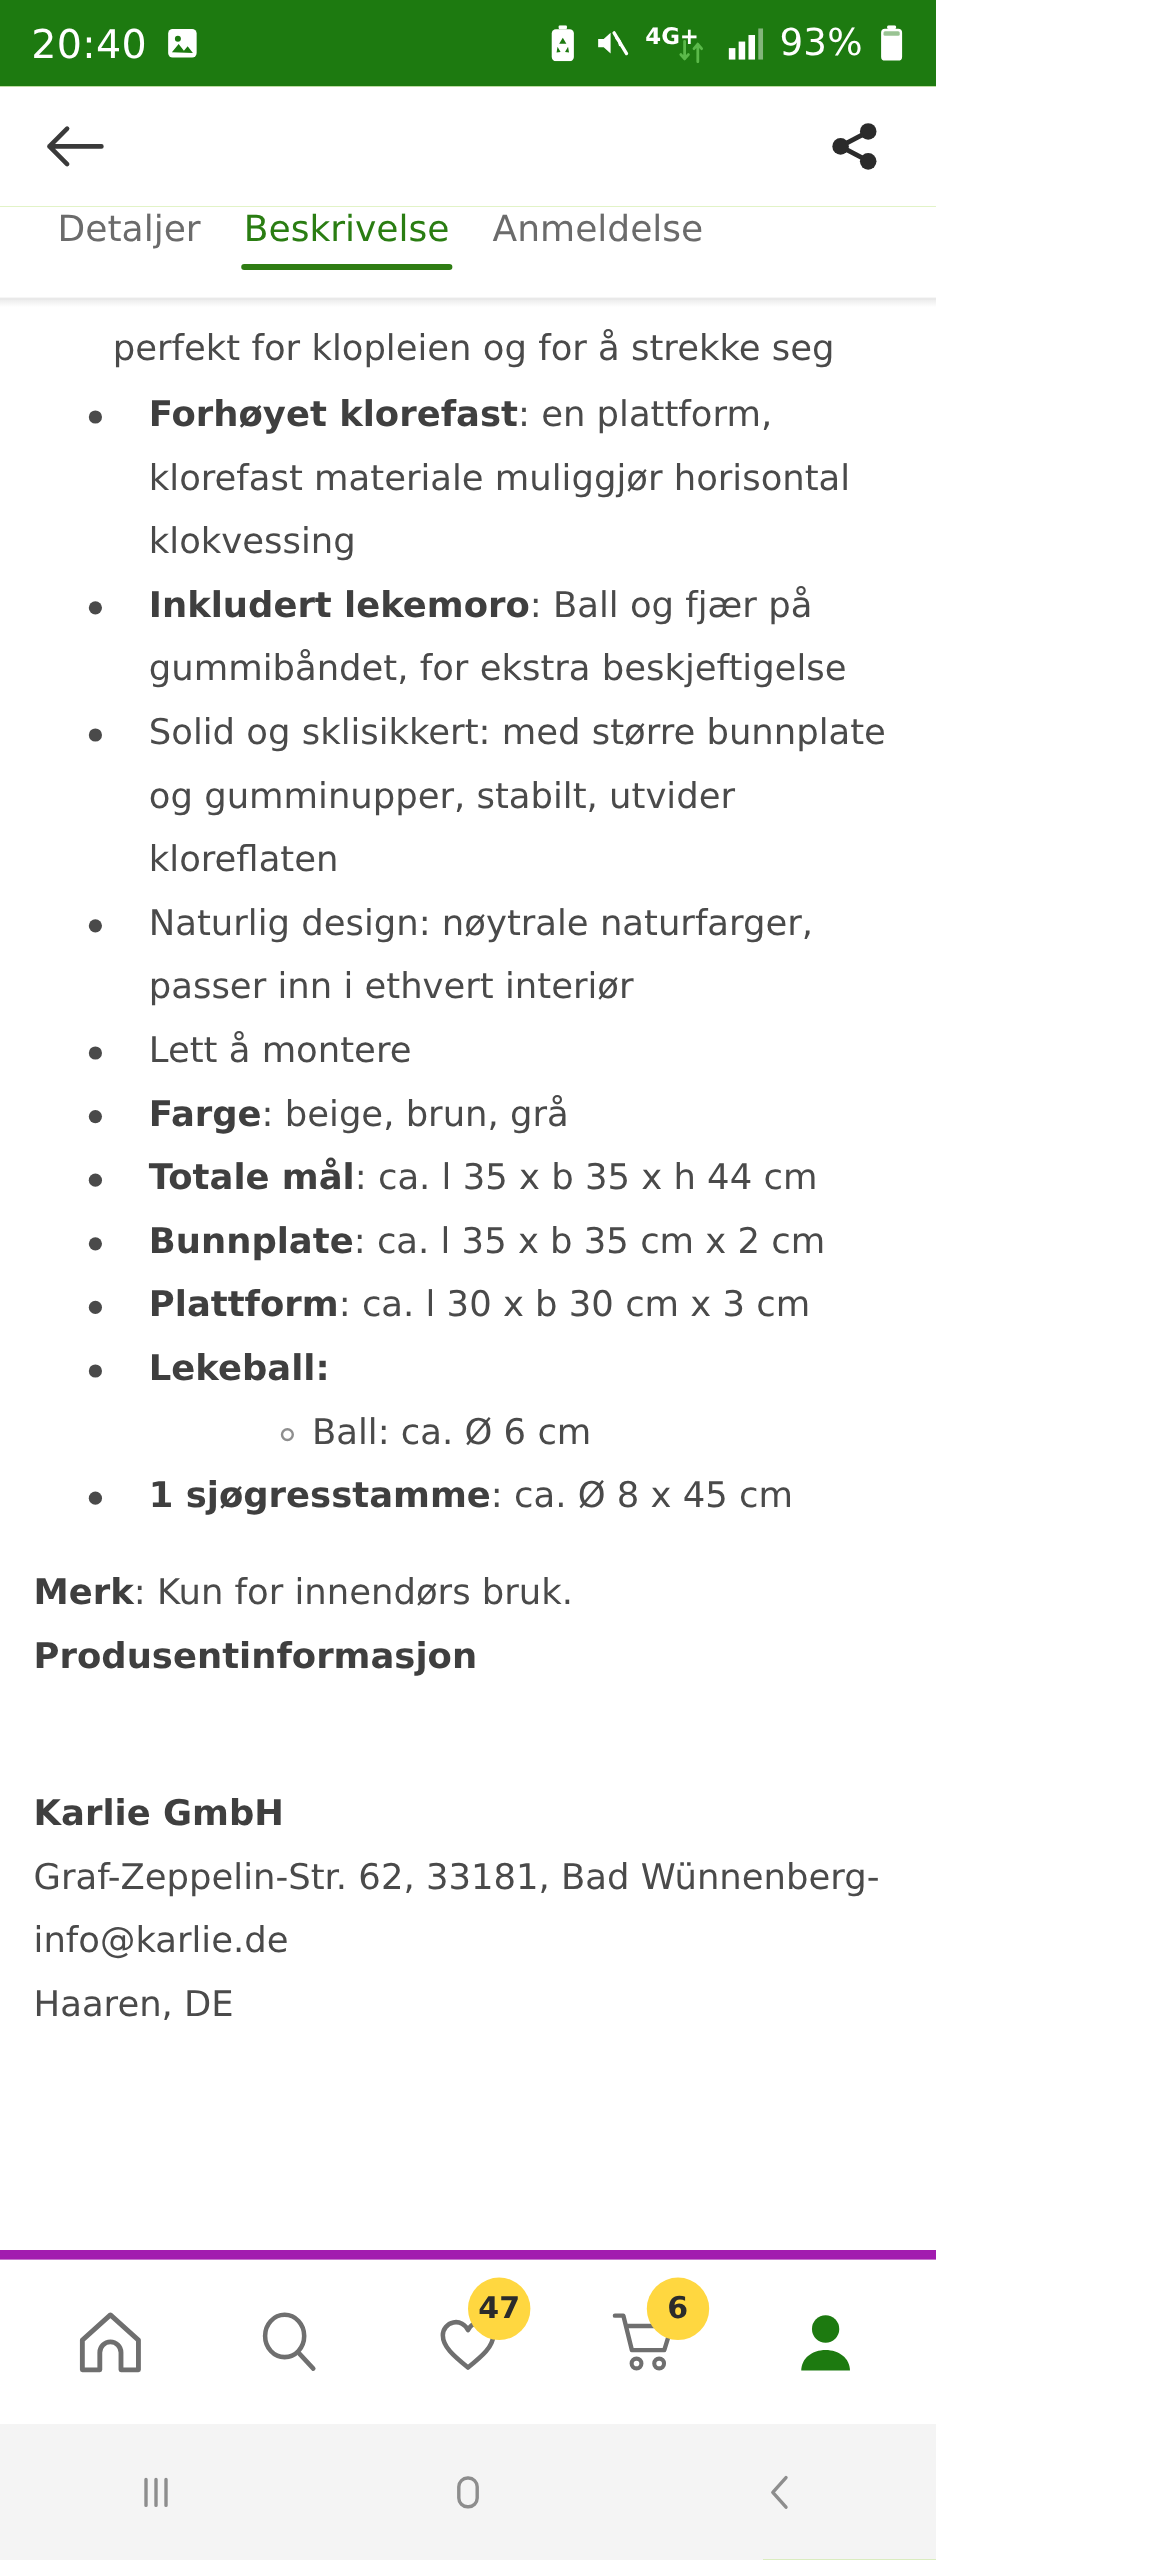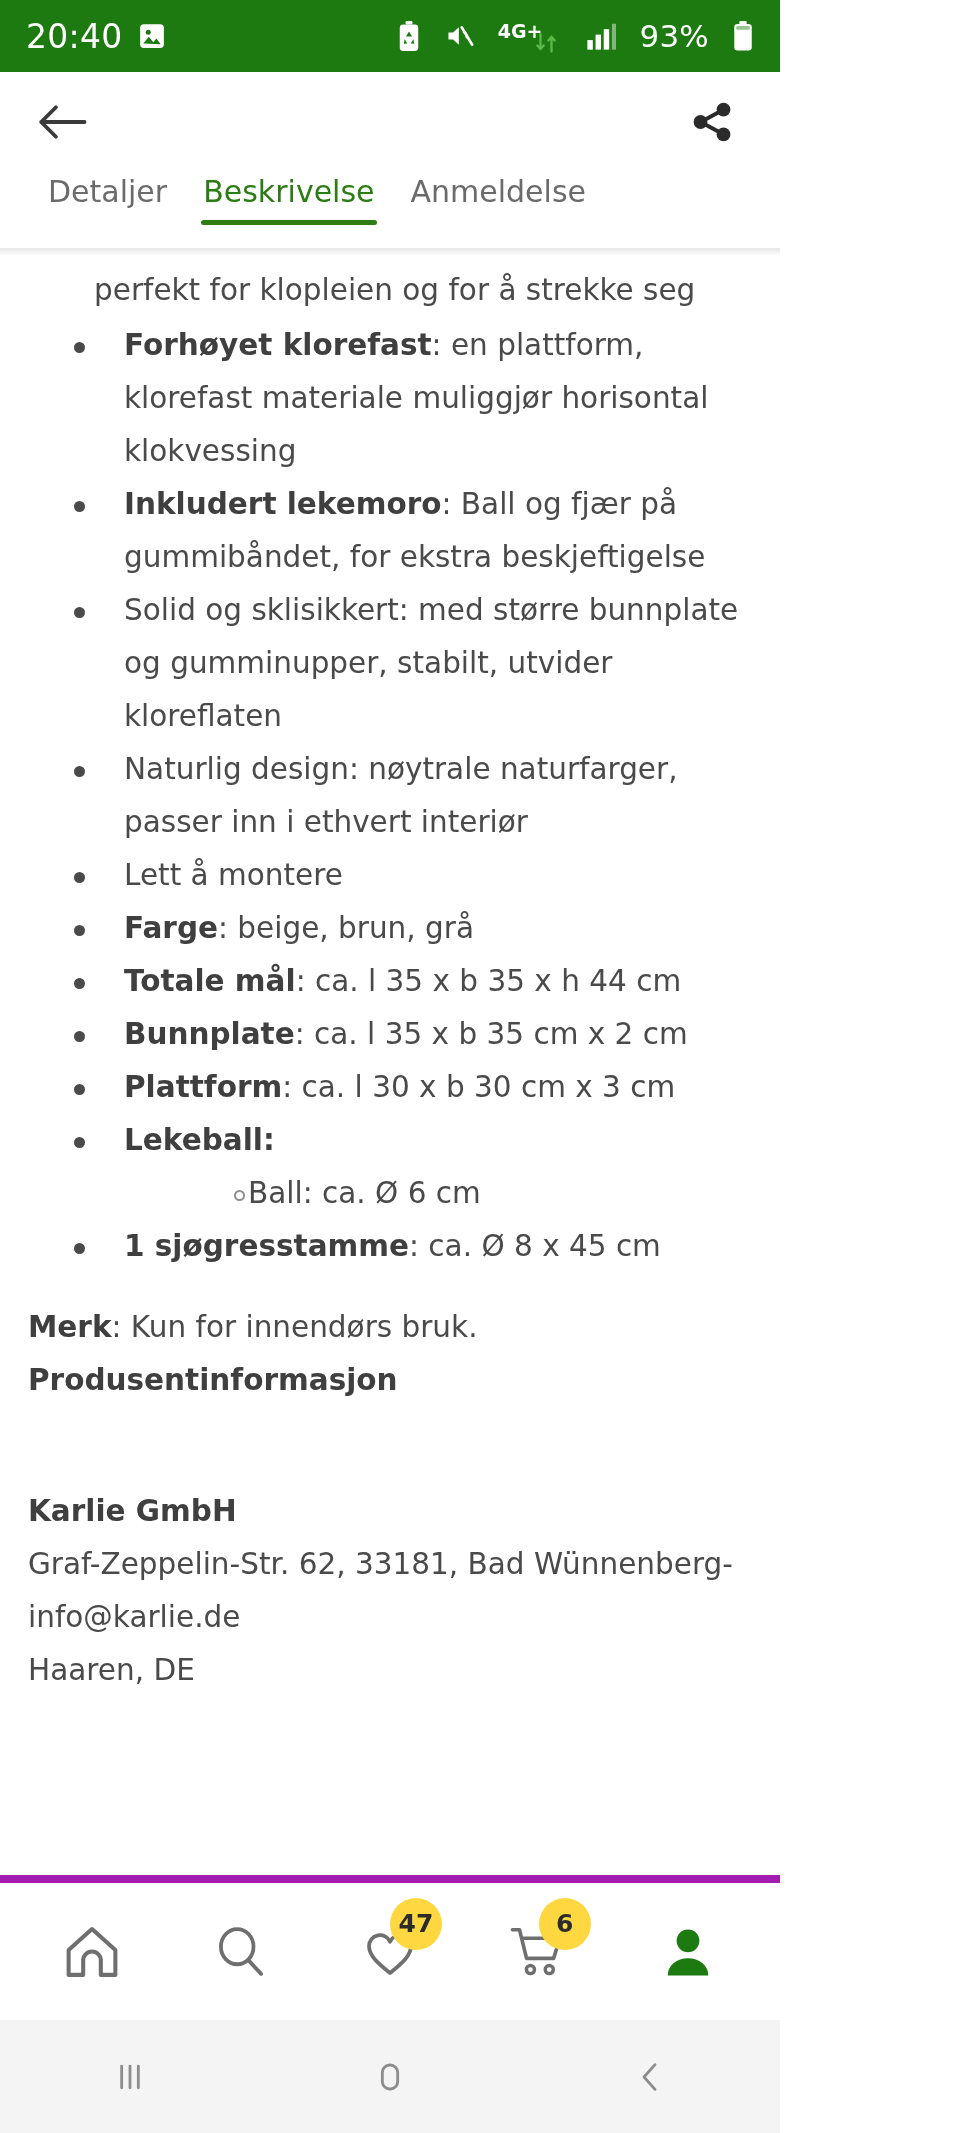--- a/index.html
+++ b/index.html
@@ -12,21 +12,21 @@
   .screen{width:780px;height:2133px;position:relative;display:flex;flex-direction:column;background:#84cc16;}
 
   
   .statusbar{
     height:72px;flex:0 0 72px;background:#1d7a10;color:#fff;
     display:flex;align-items:center;justify-content:space-between;
     padding:0 26px 0 26px;box-sizing:border-box;
   }
   .sb-left{display:flex;align-items:center;gap:14px;}
   .sb-time{font-size:33px;font-weight:400;letter-spacing:.3px;line-height:1;}
-  .sb-right{display:flex;align-items:center;gap:23px;}
+  .sb-right{display:flex;align-items:center;gap:13px;}
   .sb-pct{font-size:31px;font-weight:400;line-height:1;letter-spacing:.2px;}
   .sb-4g{font-size:19px;font-weight:700;line-height:1;position:relative;top:-5px;}
   .ico{display:inline-block;line-height:0;}
 
   
   .appbar{
     height:100px;flex:0 0 100px;background:#fff;
     display:flex;align-items:center;justify-content:space-between;
     padding:0 36px 0 30px;box-sizing:border-box;
   }
@@ -65,21 +65,21 @@
     content:"";position:absolute;left:46px;top:23px;
     width:11px;height:11px;border-radius:50%;background:#4a4a4a;
   }
   ul.sublist{list-style:none;margin:0;padding:0;}
   ul.sublist > li{position:relative;padding-left:104px;}
   ul.sublist > li:before{
     content:"";position:absolute;left:110px;top:23px;
     width:11px;height:11px;border-radius:50%;
     background:transparent;border:2px solid #8e8e8e;box-sizing:border-box;
   }
-  ul.sublist > li .txt{display:block;margin-left:20px;}
+  ul.sublist > li .txt{display:block;margin-left:32px;}
   b,.b{font-weight:700;color:#3f3f3f;}
   .note{margin:28px 0 0 0;}
   .note2{margin:0;}
   .mfr{margin-top:78px;}
   .mfr .name{font-weight:700;color:#3f3f3f;}
 
   
   .bottomnav{
     flex:0 0 145px;height:145px;background:#fff;border-top:8px solid #a21caf;
     display:flex;align-items:center;justify-content:space-around;padding:0 18px;box-sizing:border-box;

